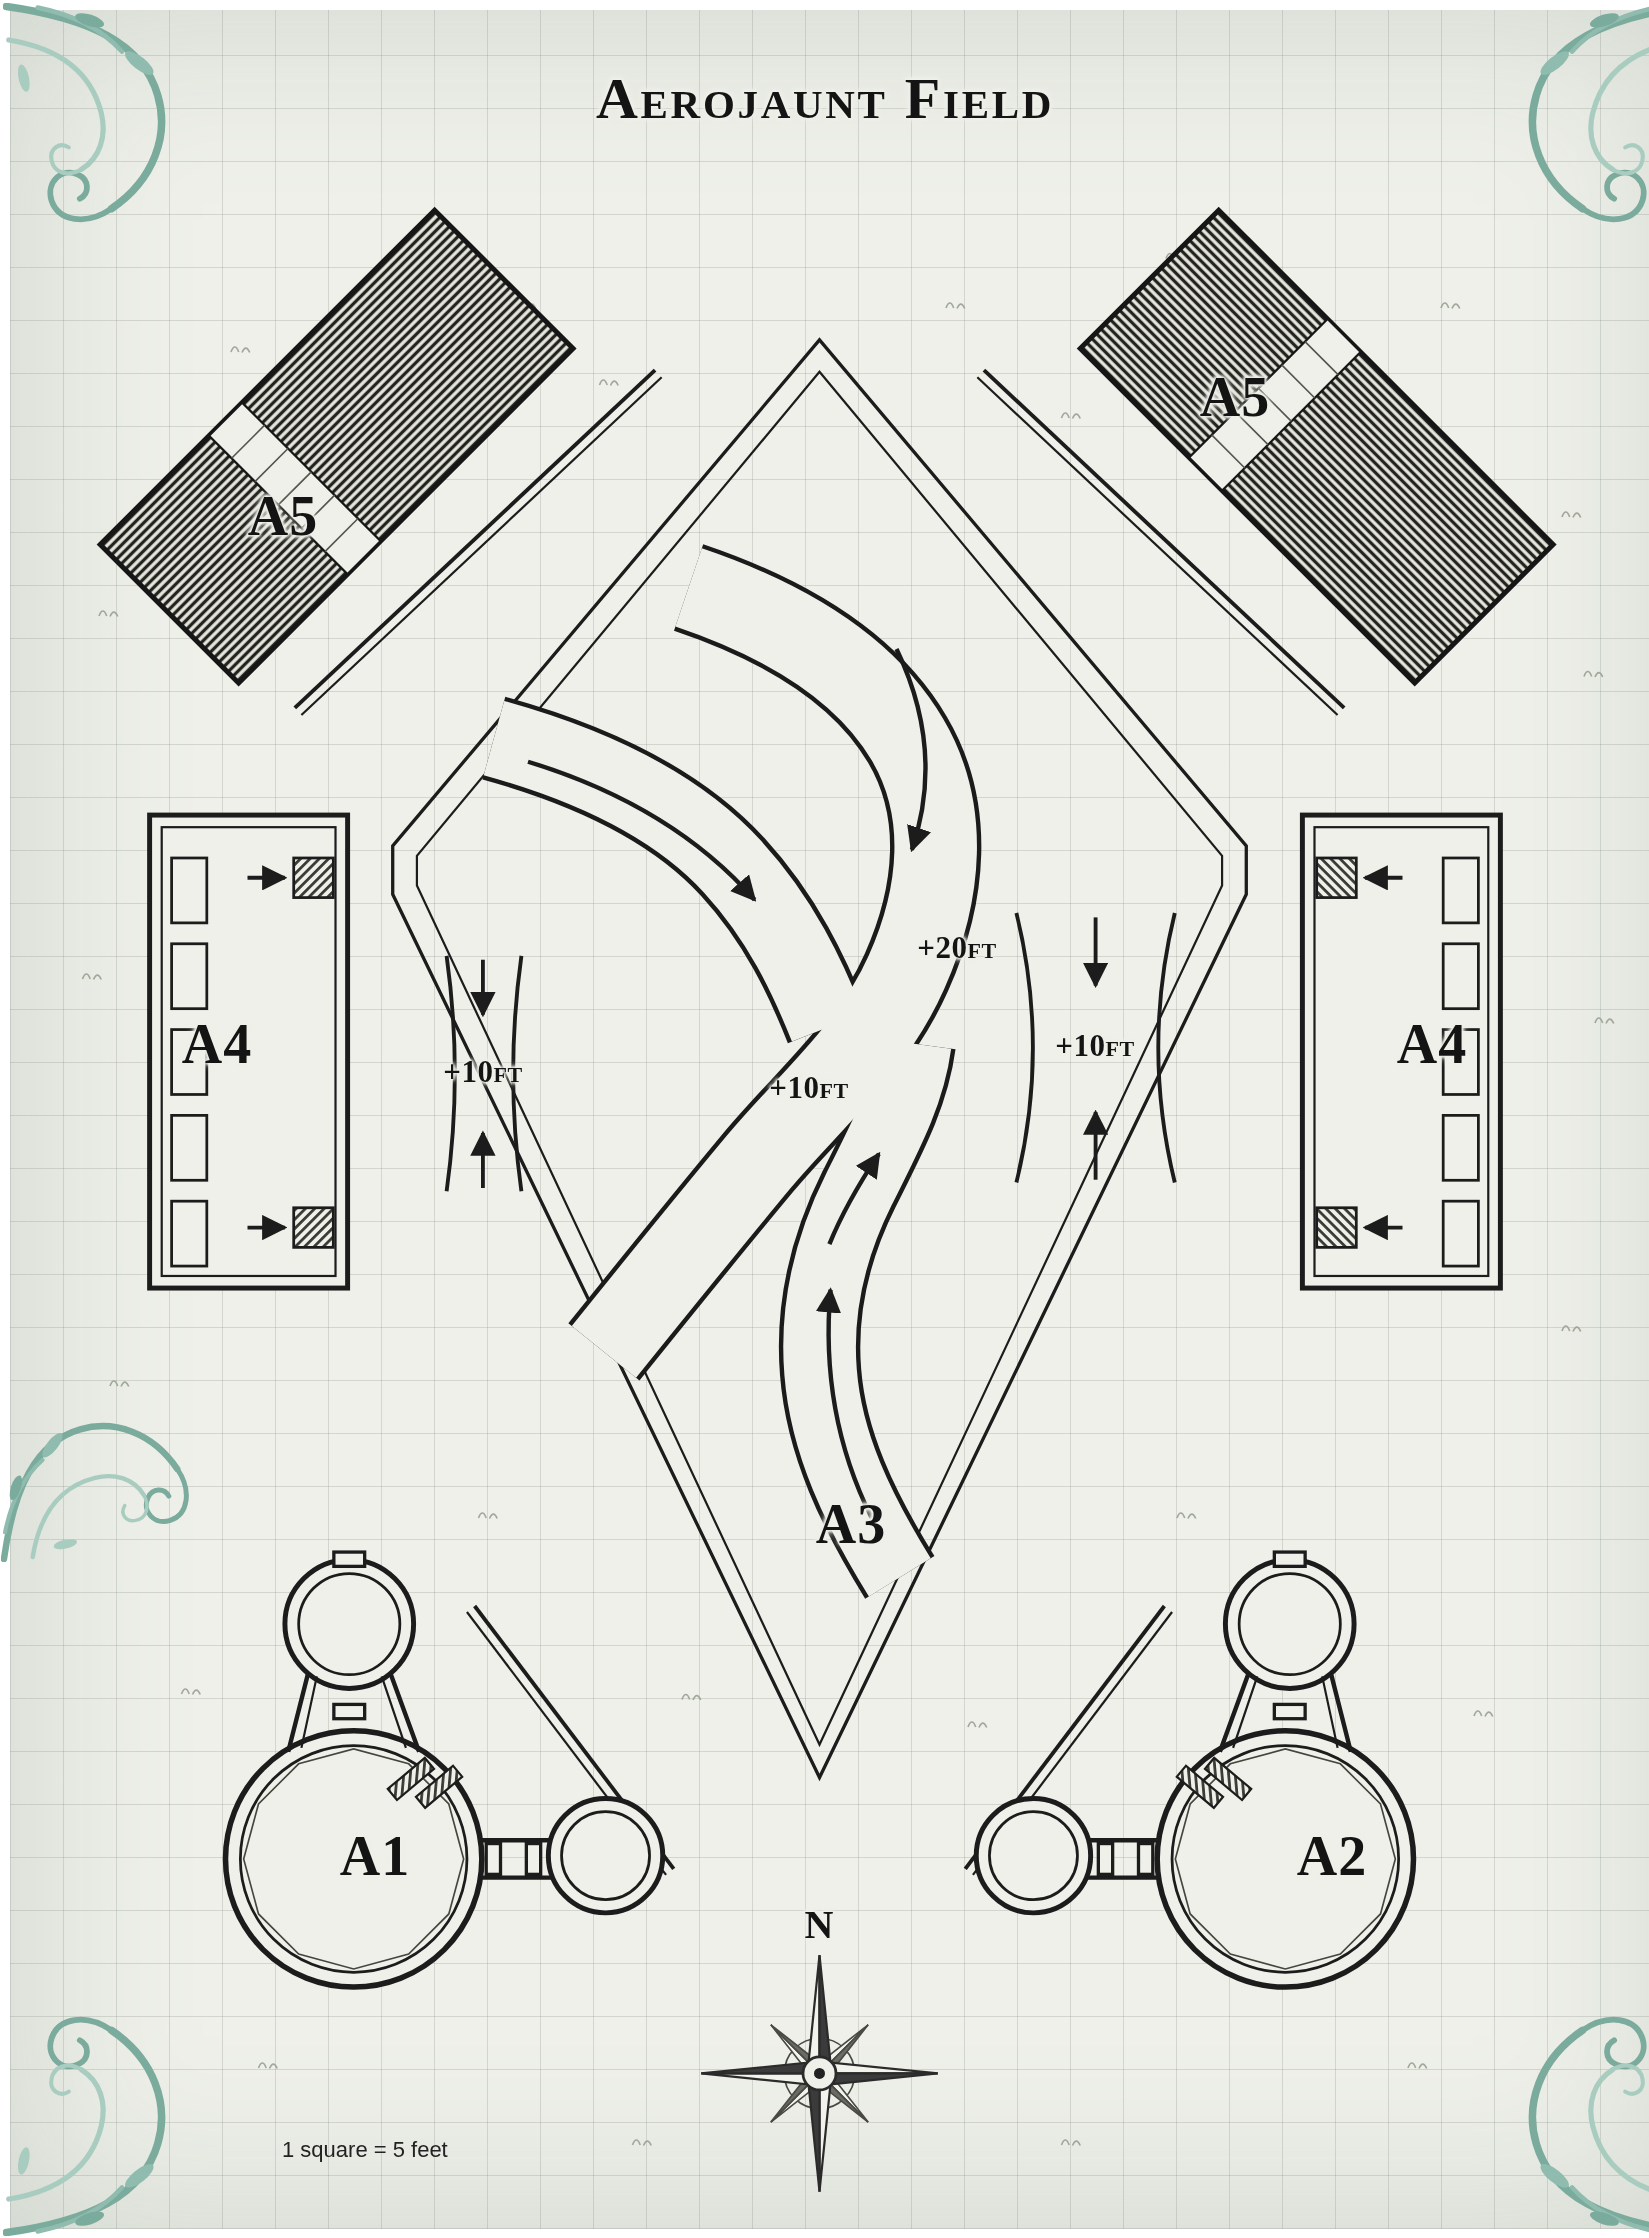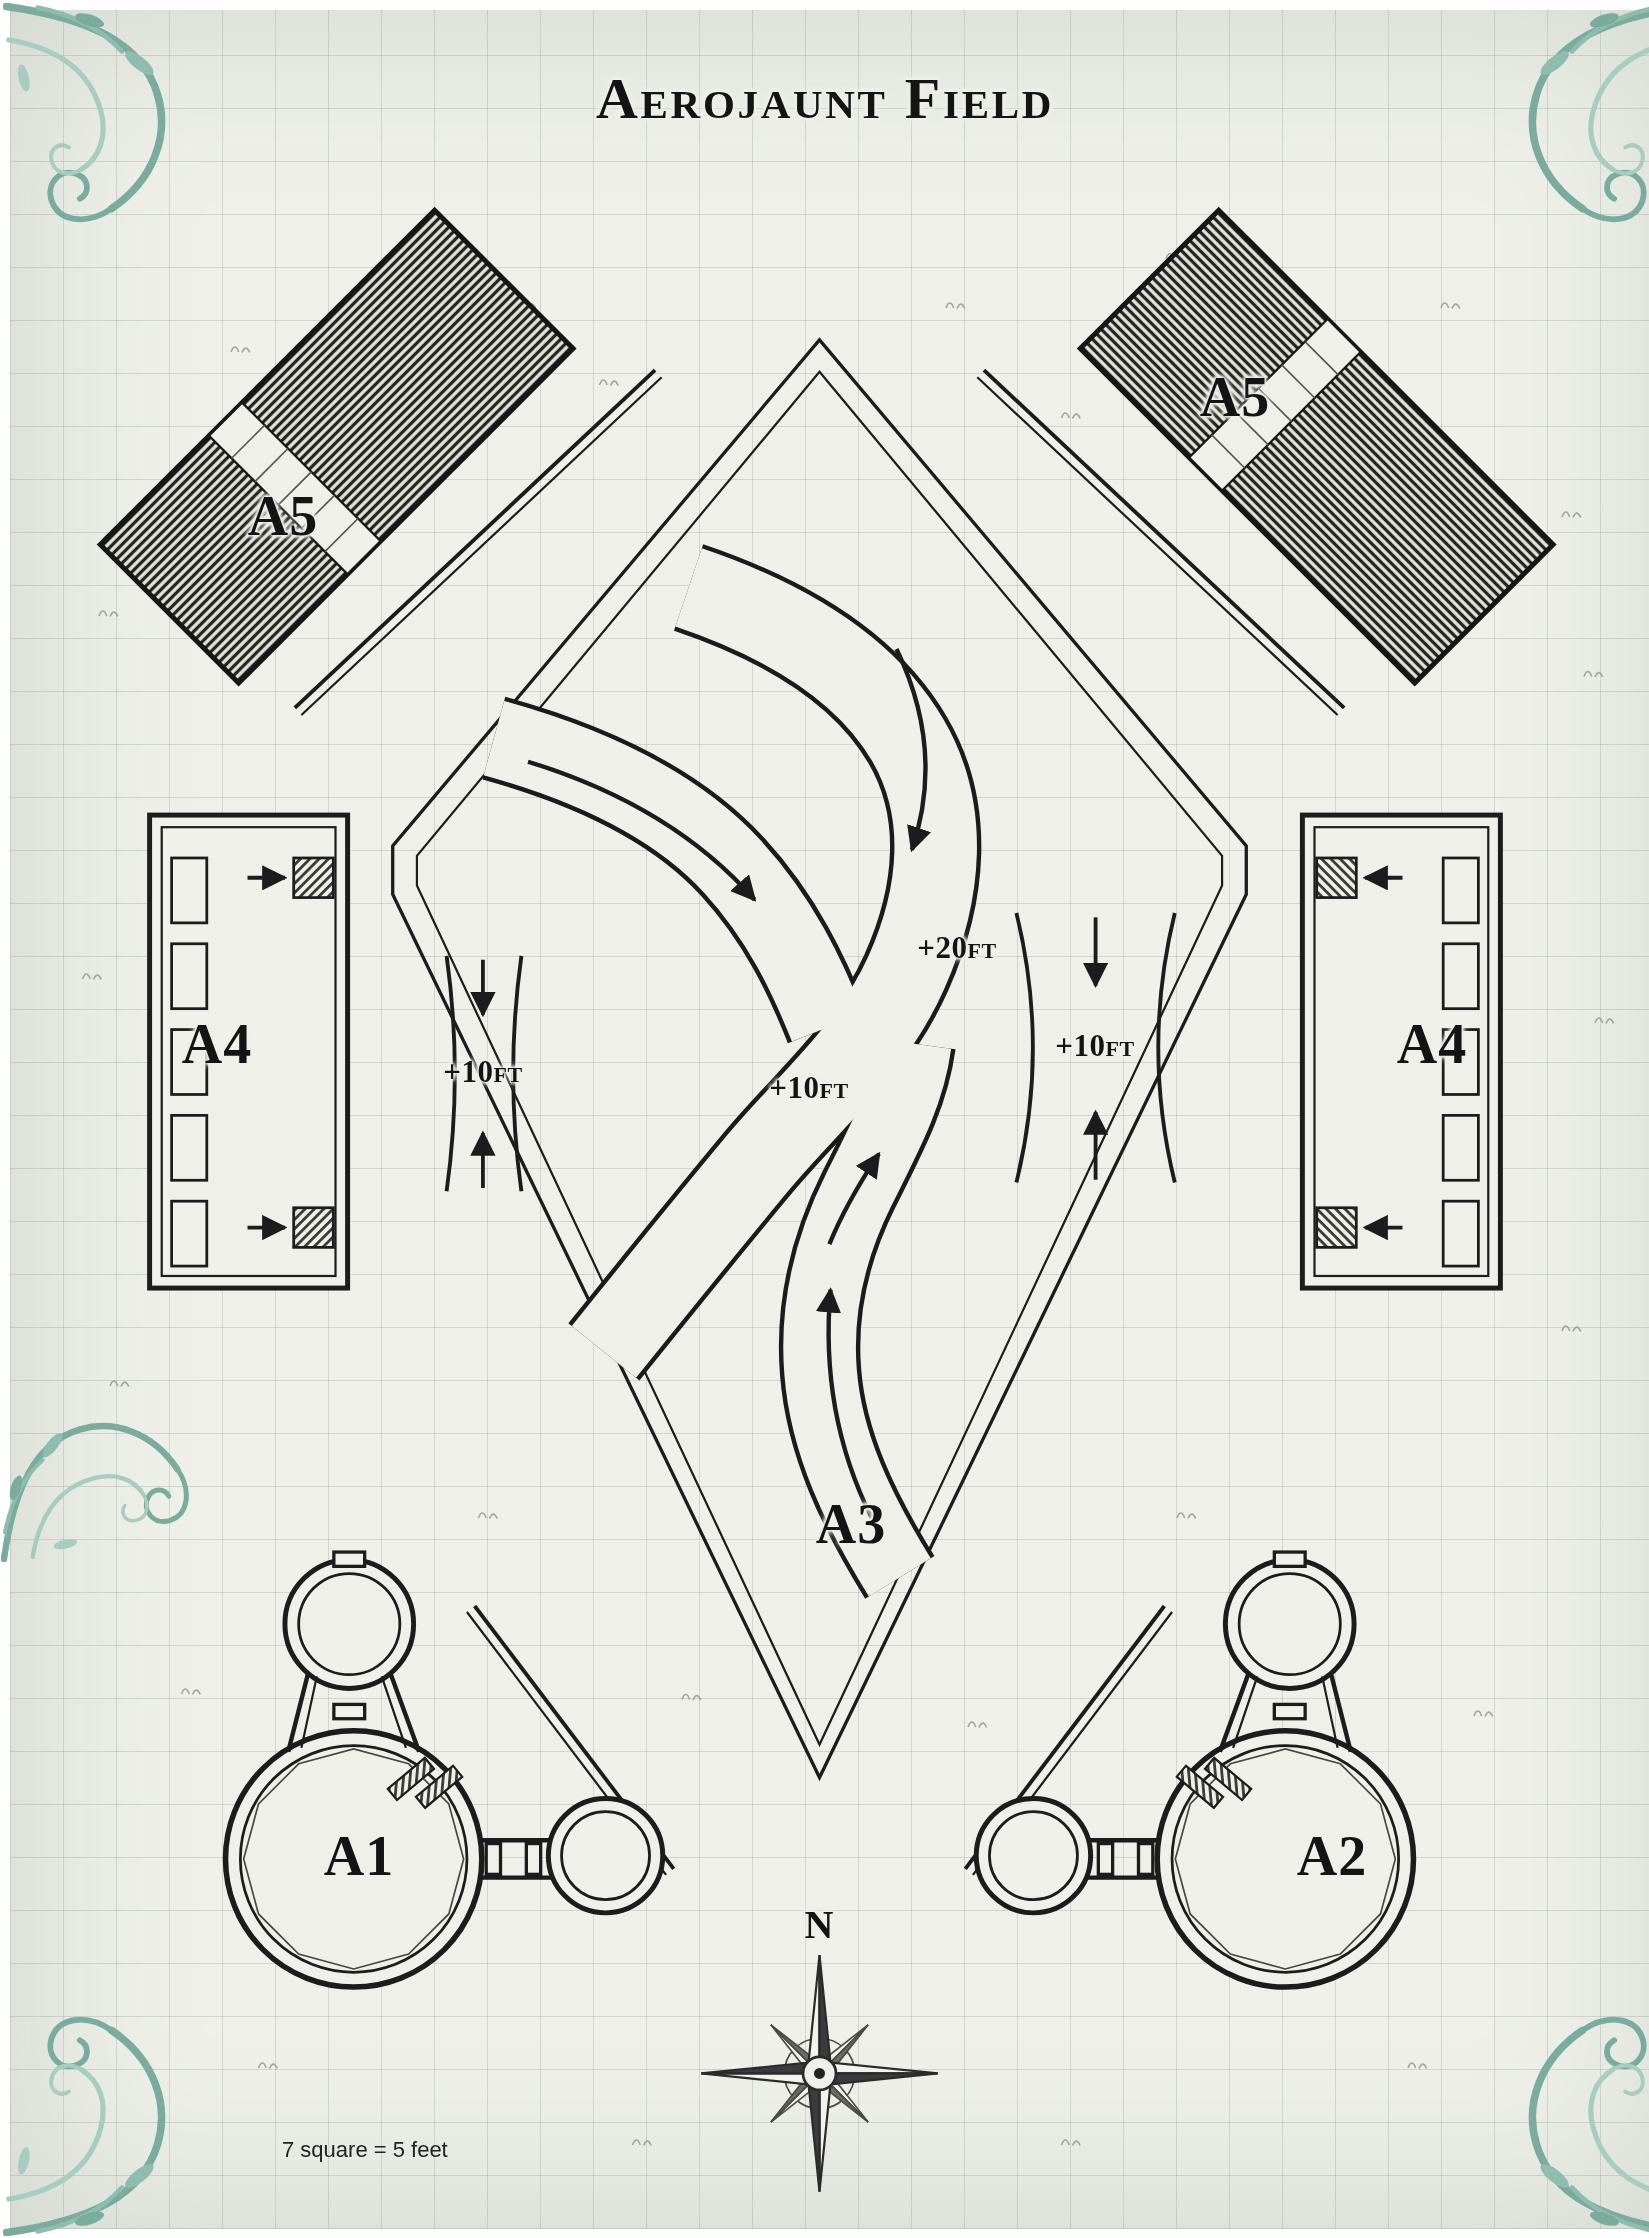--- a/index.html
+++ b/index.html
@@ -224,24 +224,24 @@
     <use href="#flourish" transform="translate(0,400) rotate(-90)"></use>
   </svg>
 
   <div class="lbl lbl-title" style="left:825px;top:98px;">Aerojaunt Field</div>
 
   <div class="lbl lbl-area" style="left:283px;top:516px;">A5</div>
   <div class="lbl lbl-area" style="left:1235px;top:397px;">A5</div>
   <div class="lbl lbl-area" style="left:217px;top:1044px;">A4</div>
   <div class="lbl lbl-area" style="left:1432px;top:1044px;">A4</div>
   <div class="lbl lbl-area" style="left:819px;top:1524px;margin-left:32px;">A3</div>
-  <div class="lbl lbl-area" style="left:359px;top:1856px;">A1</div>
+  <div class="lbl lbl-area" style="left:375px;top:1856px;">A1</div>
   <div class="lbl lbl-area" style="left:1332px;top:1856px;">A2</div>
 
   <div class="lbl lbl-lift" style="left:917px;top:948px;margin-left:40px;">+20ft</div>
   <div class="lbl lbl-lift" style="left:809px;top:1088px;">+10ft</div>
   <div class="lbl lbl-lift" style="left:483px;top:1072px;">+10ft</div>
   <div class="lbl lbl-lift" style="left:1095px;top:1046px;">+10ft</div>
 
   <div class="lbl lbl-n" style="left:819px;top:1924px;">N</div>
-  <div class="lbl-scale" style="left:282px;top:2137px;">7 square = 5 feet</div>
+  <div class="lbl-scale" style="left:282px;top:2137px;">1 square = 5 feet</div>
 </div>
 
 
 </body></html>

